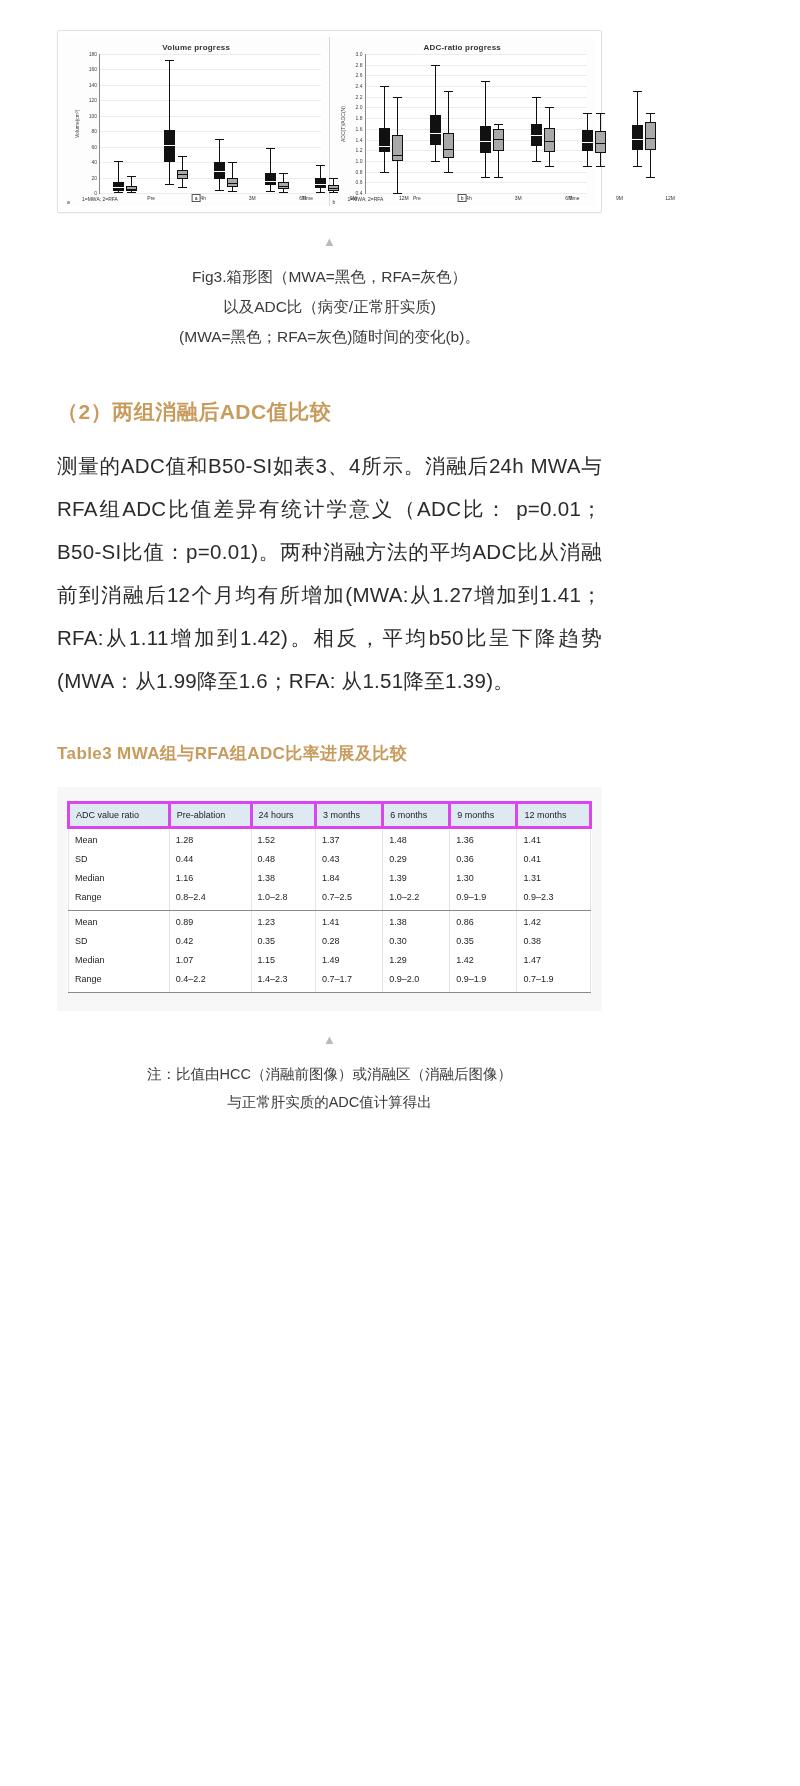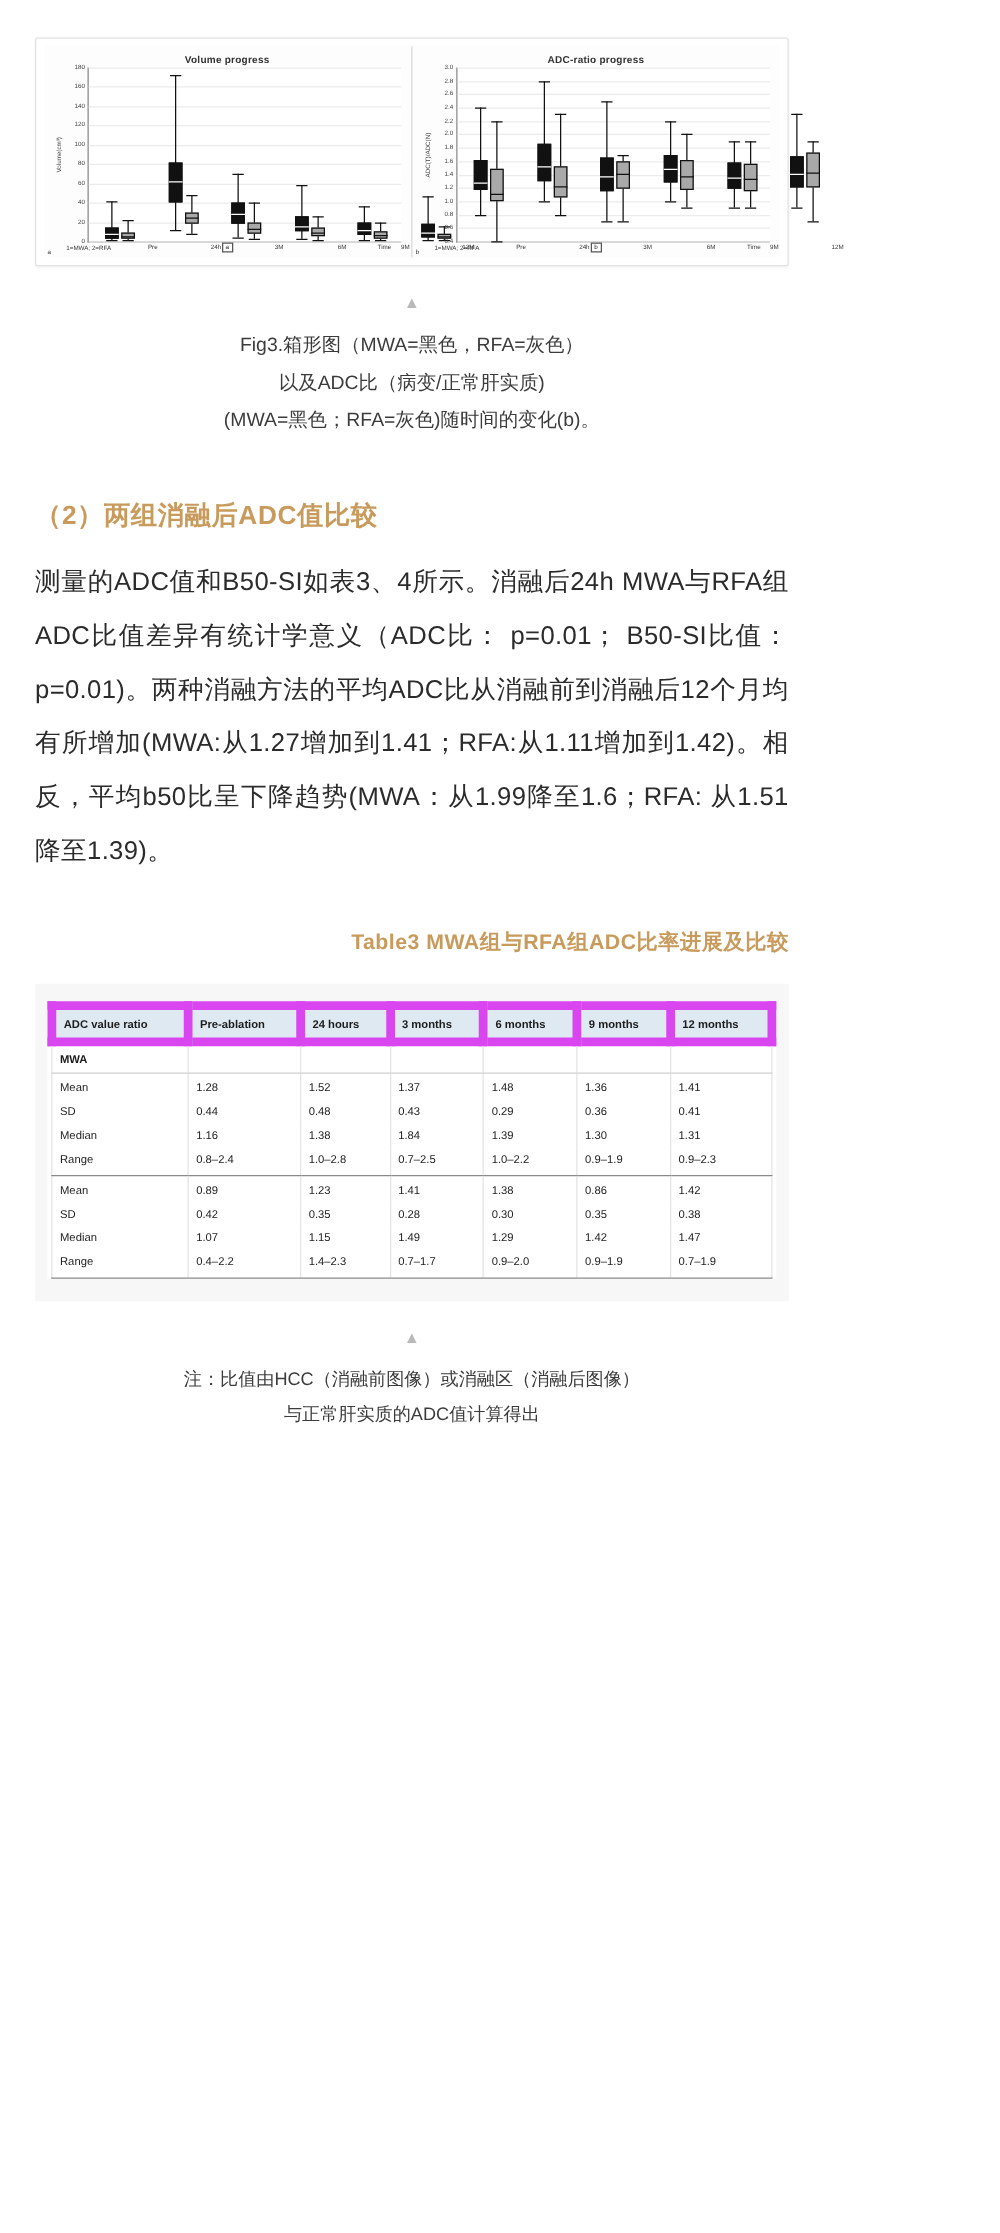--- a/index.html
+++ b/index.html
@@ -10,21 +10,21 @@
   }
   body {
     width: 800px;
     min-height: 1786px;
     font-family: "Liberation Sans", sans-serif;
     color: #222;
     position: relative;
   }
   .page {
     width: 659px;
-    padding: 0 28px;
+    padding: 0 57px;
     position: relative;
   }
 
   
   .figure-card {
     margin-top: 30px;
     background: #ffffff;
     border: 1px solid #e2e2e2;
     border-radius: 2px;
     padding: 6px;
@@ -199,44 +199,44 @@
     text-align: justify;
     margin: 0;
     letter-spacing: .3px;
   }
 
   
   .table-title {
     color: #c89b5c;
     font-size: 17px;
     font-weight: bold;
-    text-align: right;
+    text-align: left;
     margin: 40px 0 22px;
     letter-spacing: .4px;
   }
 
   
   .table-shell {
     background: #f7f7f7;
     padding: 14px 10px 18px 10px;
   }
   table.data {
     border-collapse: collapse;
     width: 100%;
     background: #ffffff;
     font-size: 9px;
     color: #1d1d1d;
   }
   table.data th {
     background: #dfe9f2;
     text-align: left;
-    font-weight: bold;
+    font-weight: normal;
     font-size: 9px;
     padding: 6px 6px;
-    border: 7px solid #d946ef;
+    border: 3px solid #d946ef;
     white-space: nowrap;
   }
   table.data td {
     padding: 3px 6px;
     border-left: 1px solid #e3e3e3;
     border-right: 1px solid #e3e3e3;
     vertical-align: top;
     line-height: 13px;
   }
   table.data tr.group-row td {
@@ -555,29 +555,20 @@
           <th>Pre-ablation</th>
           <th>24 hours</th>
           <th>3 months</th>
           <th>6 months</th>
           <th>9 months</th>
           <th>12 months</th>
         </tr>
       </thead>
       <tbody>
 
-        <tr class="group-row">
-          <td>MWA</td>
-          <td></td>
-            <td></td>
-            <td></td>
-          <td></td>
-            <td></td>
-            <td></td>
-        </tr>
         <tr class="first-data">
           <td>Mean</td>
           <td>1.28</td>
           <td>1.52</td>
           <td>1.37</td>
           <td>1.48</td>
           <td>1.36</td>
           <td>1.41</td>
         </tr>
         <tr>

